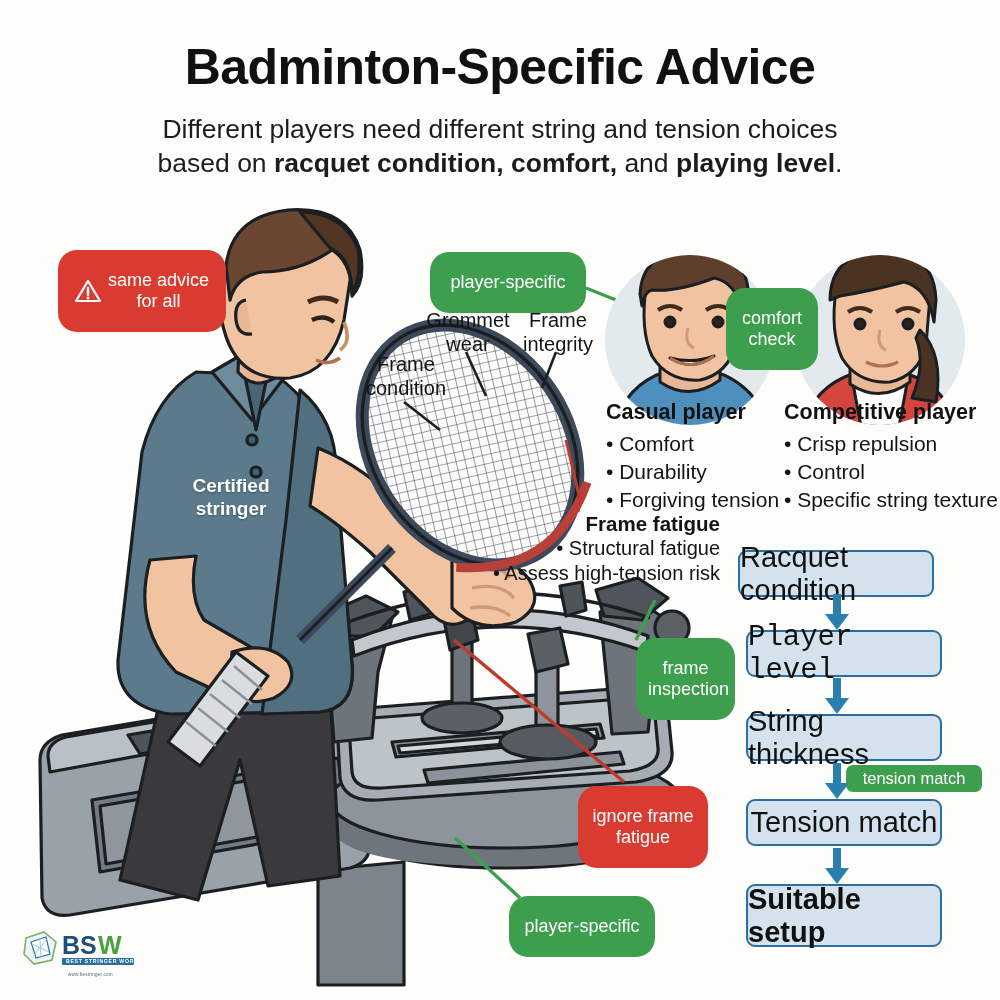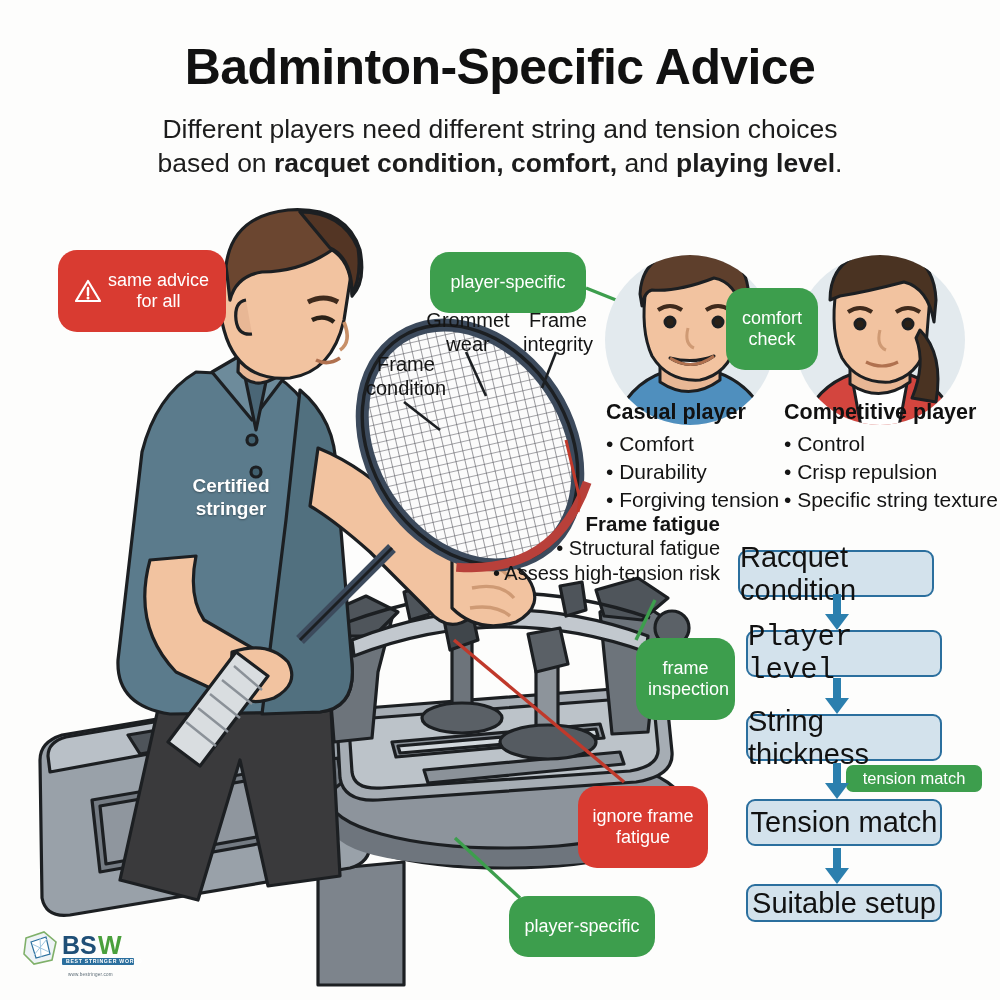--- a/index.html
+++ b/index.html
@@ -317,30 +317,30 @@
 
   <div class="pname" style="left:606px;top:400px;">Casual player</div>
   <div class="plist" style="left:606px;top:430px;">
     <div>• Comfort</div>
     <div>• Durability</div>
     <div>• Forgiving tension</div>
   </div>
 
   <div class="pname" style="left:784px;top:400px;">Competitive player</div>
   <div class="plist" style="left:784px;top:430px;">
+    <div>• Crisp repulsion</div>
     <div>• Control</div>
-    <div>• Crisp repulsion</div>
     <div>• Specific string texture</div>
   </div>
 
   <div class="fbox" style="left:738px;top:550px;width:196px;height:47px;">Racquet condition</div>
   <div class="fbox" style="left:746px;top:630px;width:196px;height:47px;font-family:Liberation Mono, monospace;">Player level</div>
   <div class="fbox" style="left:746px;top:714px;width:196px;height:47px;">String thickness</div>
   <div class="fbox" style="left:746px;top:799px;width:196px;height:47px;">Tension match</div>
-  <div class="fbox" style="left:746px;top:884px;width:196px;height:38px;">Suitable setup</div>
+  <div class="fbox" style="left:746px;top:884px;width:196px;height:63px;font-weight:bold;">Suitable setup</div>
 
   <svg class="farrow" style="left:816px;top:594px;" width="42" height="320" viewBox="0 0 42 320">
     <g fill="#2b7fae">
       <path d="M17 0 L25 0 L25 20 L33 20 L21 36 L9 20 L17 20 Z"></path>
       <path d="M17 84 L25 84 L25 104 L33 104 L21 120 L9 104 L17 104 Z"></path>
       <path d="M17 169 L25 169 L25 189 L33 189 L21 205 L9 189 L17 189 Z"></path>
       <path d="M17 254 L25 254 L25 274 L33 274 L21 290 L9 274 L17 274 Z"></path>
     </g>
   </svg>
 

